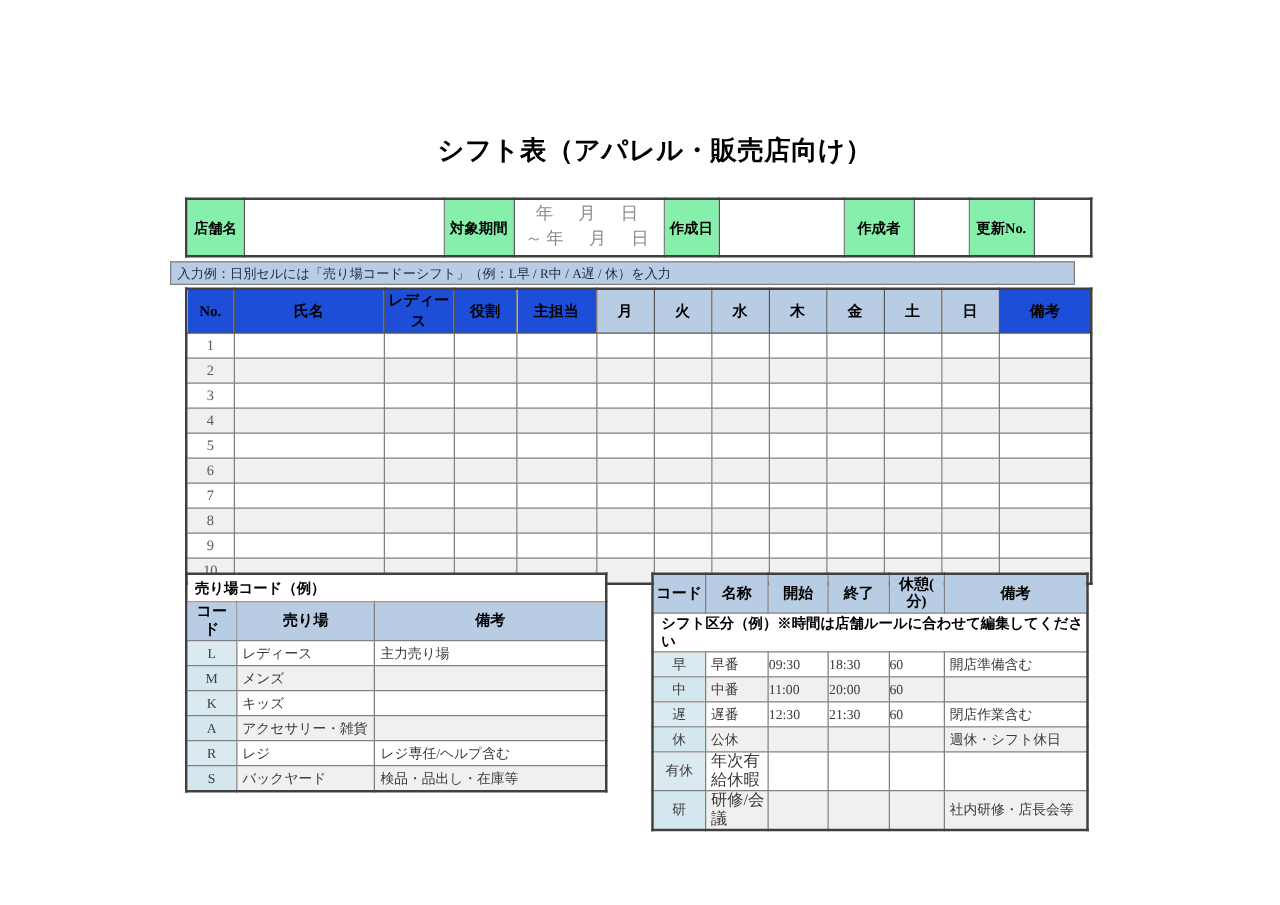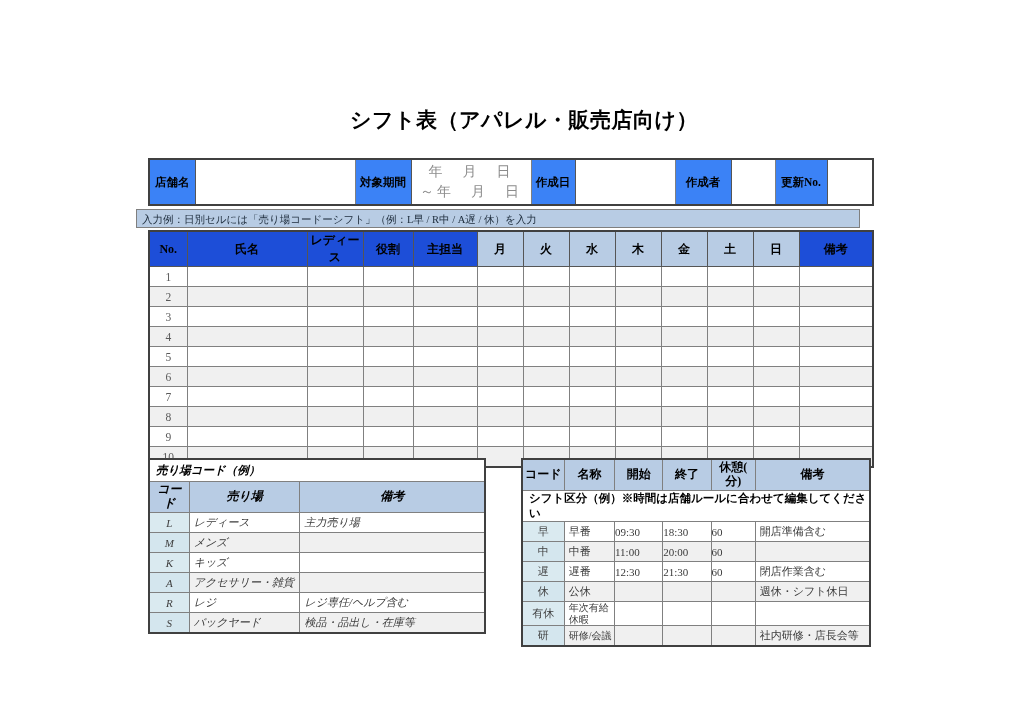--- a/index.html
+++ b/index.html
@@ -47,21 +47,21 @@
     position: absolute;
     left: 148px;
     top: 158px;
     width: 724px;
     border: 2px solid #404040;
   }
   #header-table td {
     height: 44px;
   }
   .hdr-label {
-    background: #3b82f6;
+    background: #86efac;
     text-align: center;
     font-weight: bold;
     font-size: 11.5px;
     border: 1px solid #555;
   }
   .hdr-value {
     background: #ffffff;
   }
   .period-hint {
     color: #8c8c8c;
@@ -119,21 +119,21 @@
     text-align: center;
     color: #595959;
     font-size: 11.5px;
   }
 
   
   .legend {
     position: absolute;
     border: 2px solid #404040;
   }
-  #floor-legend { left: 148px; top: 458px; width: 338px; font-style: italic; }
+  #floor-legend { left: 148px; top: 458px; width: 338px; }
   #shift-legend { left: 521px; top: 458px; width: 350px; }
 
   .legend td, .legend th {
     border: 1px solid #808080;
   }
   .legend-title {
     background: #ffffff;
     font-weight: bold;
     font-size: 11.5px;
     height: 21px;
@@ -159,21 +159,21 @@
     background: #ffffff;
     font-size: 11px;
     color: #3a3a3a;
     padding-left: 4px;
     height: 19px;
   }
   .legend td.body-cell.center {
     padding-left: 0;
   }
   .legend td.tiny {
-    font-size: 10px;
+    font-size: 13px;
     line-height: 1.15;
     color: #3a3a3a;
   }
   .legend tr.alt td.body-cell { background: #f0f0f0; }
   .legend tr.alt td.code-cell { background: #d4e6ee; }
 </style>
 </head>
 <body>
 
 <div id="doc-title">シフト表（アパレル・販売店向け）</div>

